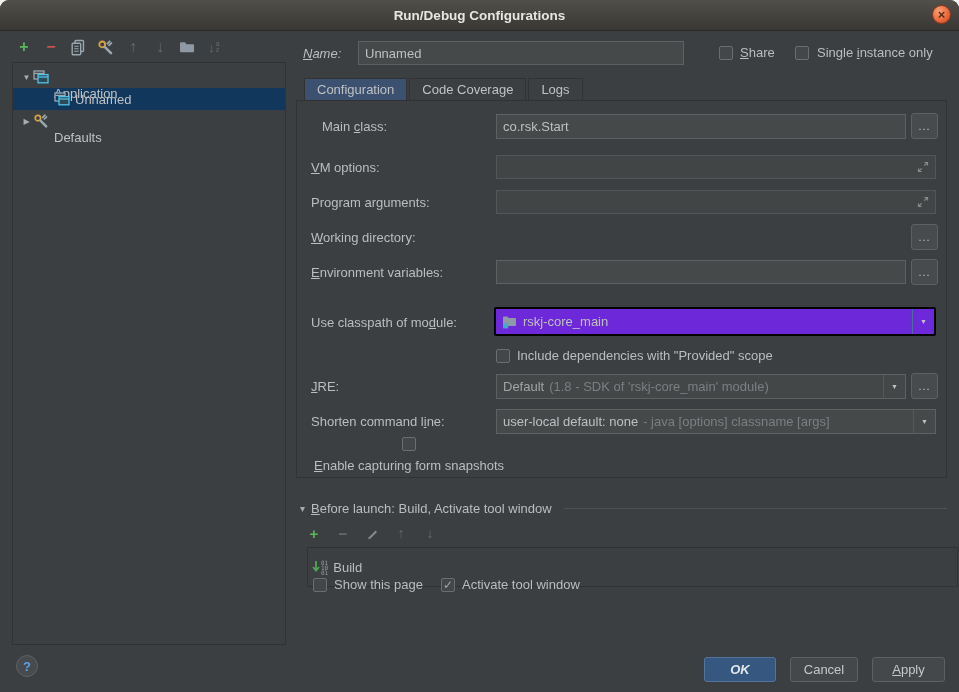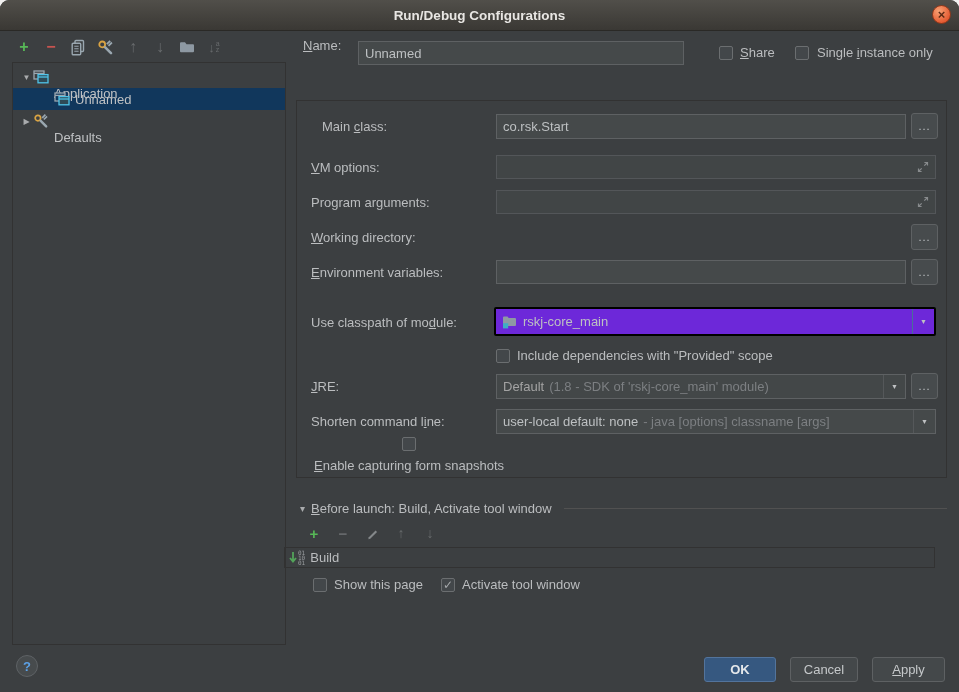--- a/index.html
+++ b/index.html
@@ -59,21 +59,21 @@
   .tab.active{background:#3C5070;}
   .content-panel{position:absolute;left:296px;top:100px;width:651px;height:378px;
     border:1px solid #323232;box-sizing:border-box;}
   .dim-txt{color:#7C7F82;}
   .mid-txt{color:#a3a3a3;}
   .expand-ic{margin-left:auto;flex:none;display:flex;cursor:pointer;}
   
   .bl-header{position:absolute;left:300px;top:501px;right:12px;display:flex;align-items:center;gap:6px;}
   .bl-line{flex:1;border-top:1px solid #515151;margin-left:6px;}
   .bl-toolbar{position:absolute;left:306px;top:524px;display:flex;gap:13px;align-items:center;}
-  .tasks-box{position:absolute;left:284px;top:547px;width:651px;height:21px;border:1px solid #323232;
+  .tasks-box{position:absolute;left:307px;top:547px;width:651px;height:40px;border:1px solid #323232;
     box-sizing:border-box;}
   .task-row{height:100%;display:flex;align-items:center;padding-left:4px;gap:5px;cursor:pointer;}
   .build-ic{display:flex;align-items:center;gap:1px;}
   .digits{display:flex;flex-direction:column;font-size:6px;line-height:5px;color:#9A9DA0;
     font-family:"DejaVu Sans Mono",monospace;}
   
   .help{position:absolute;left:16px;top:655px;width:22px;height:22px;border-radius:50%;background:#474B4D;
     border:1px solid #5E6265;box-sizing:border-box;display:flex;align-items:center;justify-content:center;
     color:#5CA1E6;font-weight:bold;font-size:13px;cursor:pointer;}
   .btn{position:absolute;box-sizing:border-box;height:25px;border-radius:3px;display:flex;align-items:center;
@@ -155,39 +155,44 @@
         <svg width="16" height="16" viewBox="0 0 17 17">
           <circle cx="5.2" cy="5.4" r="2.9" fill="none" stroke="#D9A343" stroke-width="1.8"></circle>
           <path d="M8.2 8.4L14 14.2" stroke="#9AA7B0" stroke-width="2.6" stroke-linecap="round"></path>
           <path d="M9.8 5.2l3.4-3.4M11.5 6.9l3.4-3.4" stroke="#9AA7B0" stroke-width="1.8" fill="none"></path>
         </svg>
       </span>
       <span class="tree-label b">Defaults</span>
     </div>
   </div>
 
-  <span class="abs label" style="left:303px;top:38px;">
+  <span class="abs label" style="left:303px;top:46px;font-style:italic;">
     <span></span><span class="u">N</span><span>ame:</span>
   </span>
   <div class="field" style="left:358px;top:41px;width:326px;height:24px;">
     <span>Unnamed</span>
   </div>
   <div class="cb-row" style="left:719px;top:45px;">
     <span class="cb"></span>
     <span class="label">
       <span></span><span class="u">S</span><span>hare</span>
     </span>
   </div>
   <div class="cb-row" style="left:795px;top:45px;gap:8px;">
     <span class="cb"></span>
     <span class="label">
       <span>Single </span><span class="u">i</span><span>nstance only</span>
     </span>
   </div>
 
+  <div class="tabs">
+    <div class="tab active">Configuration</div>
+    <div class="tab">Code Coverage</div>
+    <div class="tab">Logs</div>
+  </div>
 
   <div class="content-panel">
 
     <span class="abs label" style="left:14px;top:18px;margin-left:11px;">
       <span>Main </span><span class="u">c</span><span>lass:</span>
     </span>
     <div class="field" style="left:199px;top:13px;width:410px;height:25px;">
       <span>co.rsk.Start</span>
     </div>
     <div class="browse" style="left:614px;top:12px;">...</div>
@@ -318,19 +323,19 @@
   <div class="cb-row" style="left:441px;top:577px;">
     <span class="cb">
       <span class="check">✓</span>
     </span>
     <span class="label">Activate tool window</span>
   </div>
 
   <div class="help">
     <span>?</span>
   </div>
-  <div class="btn primary" style="left:704px;top:657px;width:72px;">OK</div>
+  <div class="btn primary" style="left:704px;top:657px;width:72px;font-style:italic;">OK</div>
   <div class="btn" style="left:790px;top:657px;width:68px;">Cancel</div>
   <div class="btn" style="left:872px;top:657px;width:73px;">
     <span><span></span><span class="u">A</span><span>pply</span></span>
   </div>
 
 </div>
 
 </body></html>

